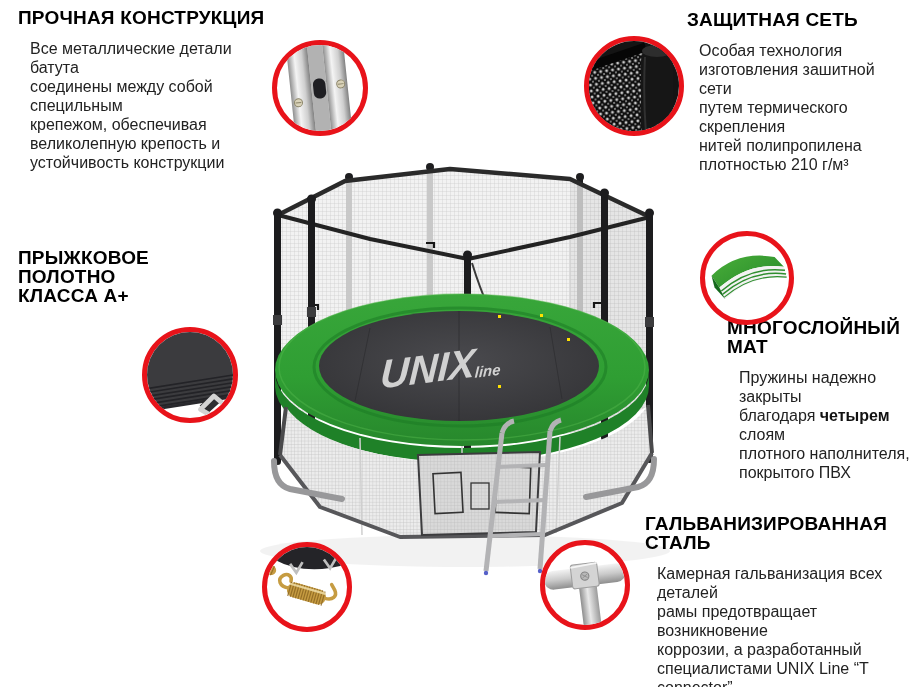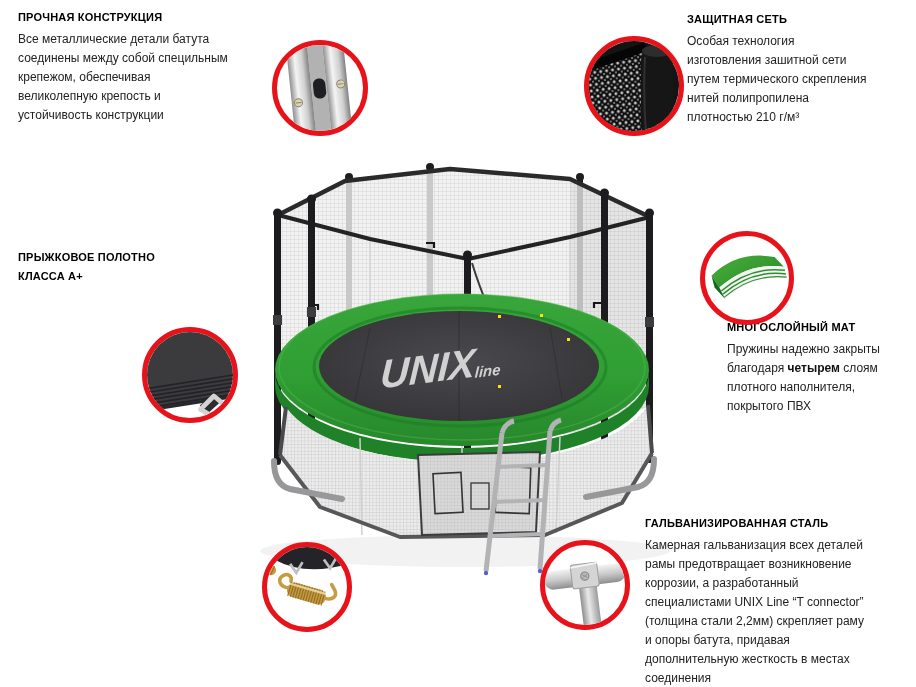--- a/index.html
+++ b/index.html
@@ -2,25 +2,25 @@
 <html><head>
 <meta charset="utf-8">
 <style>
   html,body{margin:0;padding:0;background:#fff;}
   .canvas{
     position:relative;width:916px;height:687px;background:#ffffff;
     font-family:"Liberation Sans","DejaVu Sans",sans-serif;overflow:hidden;
   }
   .callout{position:absolute;}
   .callout h3{
-    margin:0 0 3px 0;font-size:11px;line-height:19px;font-weight:bold;
+    margin:0 0 3px 0;font-size:19px;line-height:19px;font-weight:bold;
     color:#000;white-space:pre-line;letter-spacing:.2px;
   }
   .callout p{
-    margin:0;font-size:12px;line-height:19px;color:#222;white-space:pre-line;
+    margin:12px;font-size:16px;line-height:19px;color:#222;white-space:pre-line;
   }
   .callout p b{font-weight:bold;color:#111;text-align:right;}
   #co-construction{left:18px;top:8px;width:272px;}
   #co-net{left:687px;top:10px;width:232px;}
   #co-canvas{left:18px;top:248px;width:228px;}
   #co-mat{left:727px;top:318px;width:196px;}
   #co-springs{left:73px;top:581px;width:300px;}
   #co-steel{left:645px;top:514px;width:278px;}
 
   .detail-circle{

